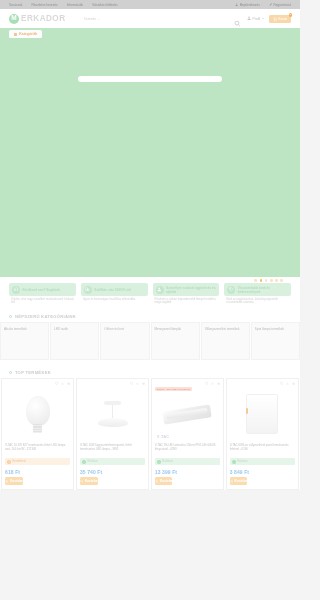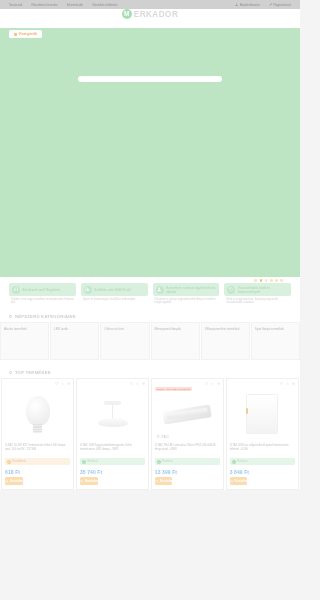--- a/index.html
+++ b/index.html
@@ -20,21 +20,21 @@
   }
   .topbar-left,.topbar-right{ display:flex; align-items:center; gap:9px; }
   .topbar a{ color:#8d8d8d; font-size:3.1px; letter-spacing:.05px; text-decoration:none; white-space:nowrap; }
   .topbar-right a{ display:flex; align-items:center; gap:1.4px; }
   .mini-ico{ width:3.2px; height:3.2px; display:inline-block; color:#9a9a9a; }
   .mini-ico svg{ width:100%; height:100%; display:block; }
 
   
   .header{
     height:19px; background:#fff; display:flex; align-items:center;
-    padding:0 9px; gap:6px;flex-direction:column;
+    padding:0 9px; gap:6px;
   }
   .logo{ display:flex; align-items:center; gap:2px; }
   .logo-mark{
     width:10px; height:10px; border-radius:50%; background:#a6dfb4;
     display:flex; align-items:center; justify-content:center;
     color:#fff; font-size:6.5px; font-weight:bold; line-height:1;
   }
   .logo-text{ font-size:8.2px; font-weight:bold; color:#d9d9d9; letter-spacing:.45px; }
 
   .search-wrap{ flex:1; display:flex; align-items:center; position:relative; margin-left:10px; }

